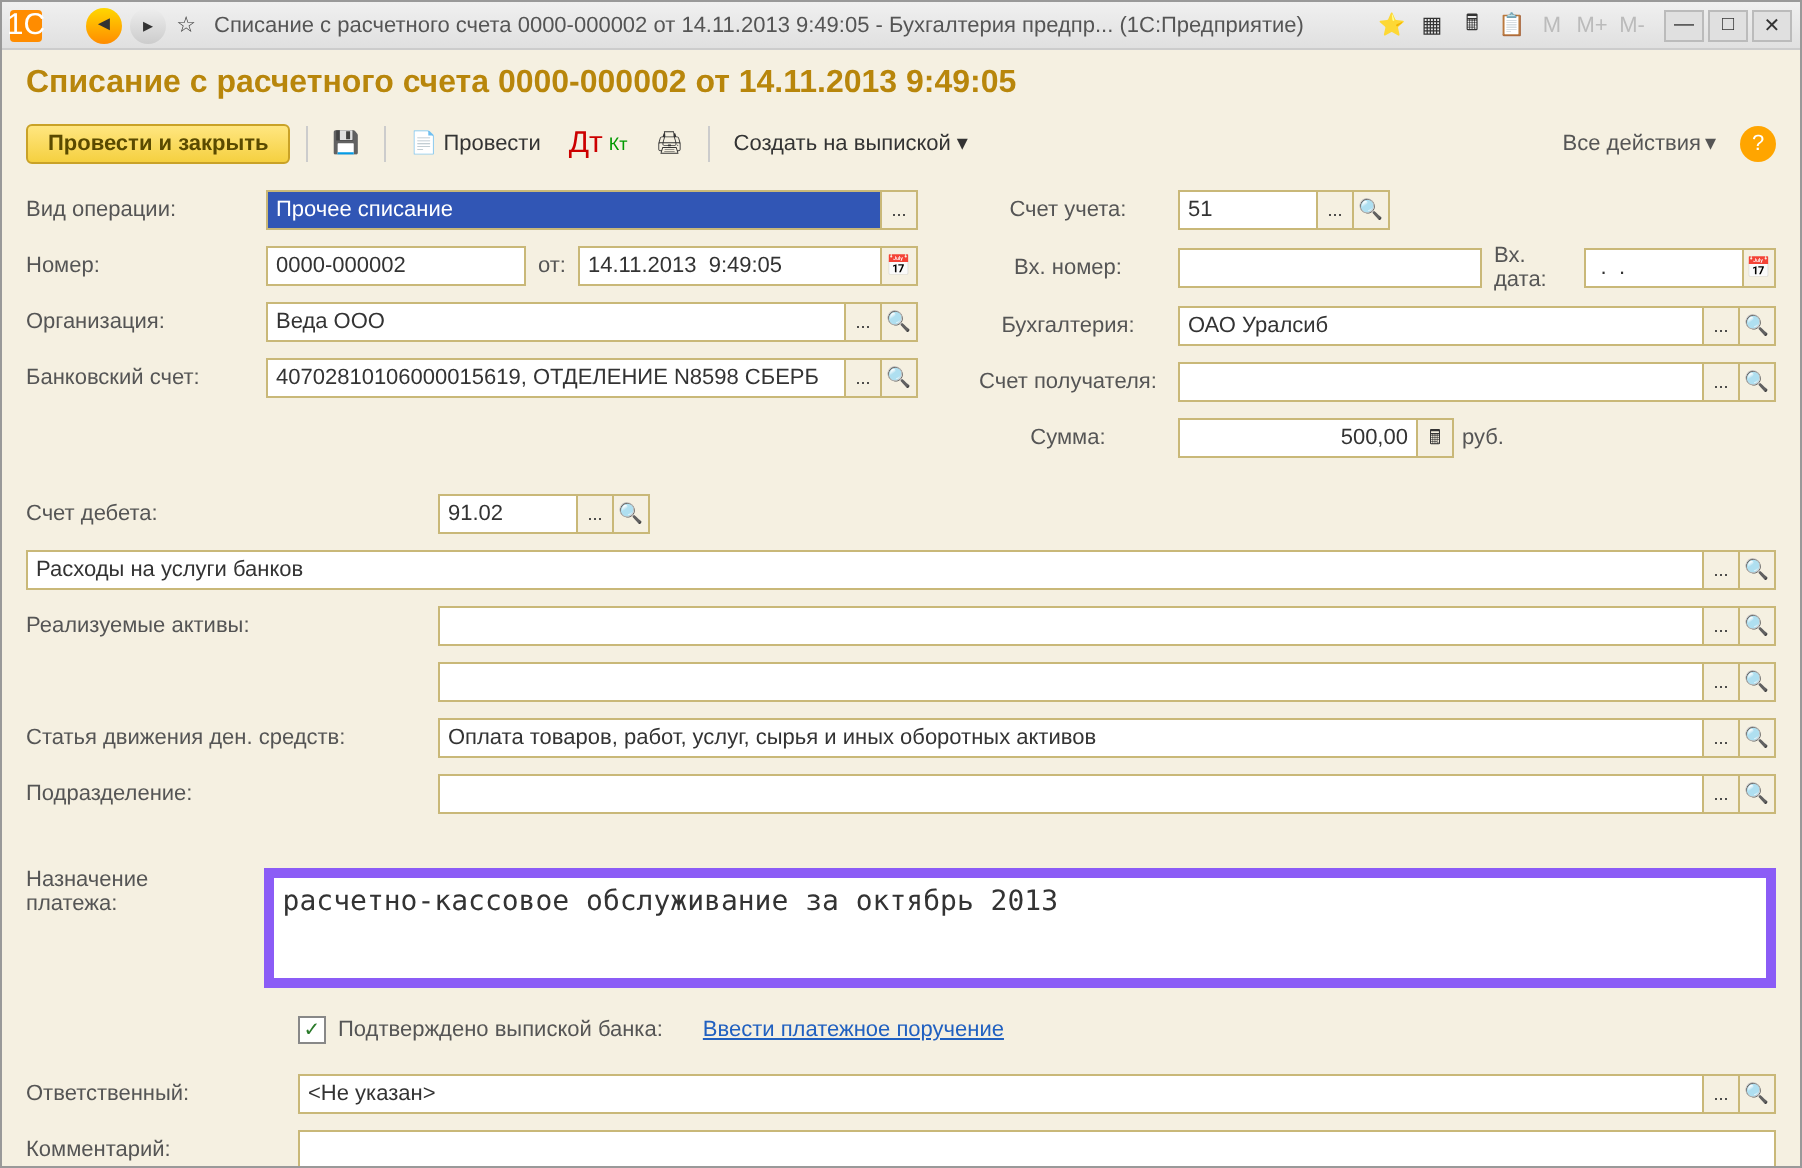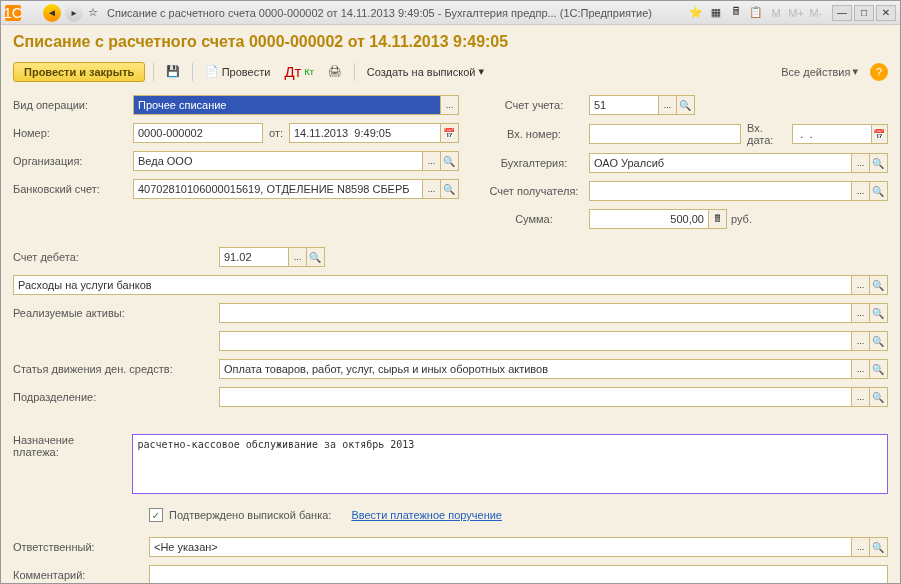--- a/index.html
+++ b/index.html
@@ -32,21 +32,21 @@
 .lbl-right { width: 110px; text-align: center; }
 .input-wrap { display: flex; align-items: center; flex: 1; }
 .input { height: 20px; border: 1px solid #c9b878; background: #fff; padding: 0 4px; font-size: 11px; color: #333; }
 .input-sel { background: #3156b5; color: #fff; }
 .btn-dots { width: 18px; height: 20px; border: 1px solid #c9b878; border-left: none; background: #f5f0e1; cursor: pointer; display: flex; align-items: center; justify-content: center; font-size: 9px; }
 .btn-mag { width: 18px; height: 20px; border: 1px solid #c9b878; border-left: none; background: #f5f0e1; cursor: pointer; display: flex; align-items: center; justify-content: center; font-size: 10px; }
 .btn-cal { width: 18px; height: 20px; border: 1px solid #c9b878; border-left: none; background: #f5f0e1; cursor: pointer; display: flex; align-items: center; justify-content: center; font-size: 10px; }
 .full-row { display: flex; align-items: center; margin-bottom: 6px; min-height: 22px; gap: 16px; }
 .lbl-full { width: 190px; font-size: 11px; color: #555; }
 .section-gap { height: 10px; }
-.textarea { height: 60px; border: 1px solid #8b5cf6; background: #fff; padding: 4px; font-size: 10px; color: #333; resize: none; width: 100%; }
+.textarea { height: 60px; border: 5px solid #8b5cf6; background: #fff; padding: 4px; font-size: 14px; color: #333; resize: none; width: 100%; }
 .checkbox-row { display: flex; align-items: center; gap: 6px; margin: 8px 0 8px 0; }
 .checkbox { width: 14px; height: 14px; border: 1px solid #888; background: #fff; display: flex; align-items: center; justify-content: center; font-size: 10px; color: #2a7a2a; cursor: pointer; }
 .link { color: #2060c0; text-decoration: underline; cursor: pointer; }
 .rub-lbl { margin-left: 4px; }
 .sum-input { text-align: right; }
 </style>
 </head>
 <body>
 
 <div class="window">

